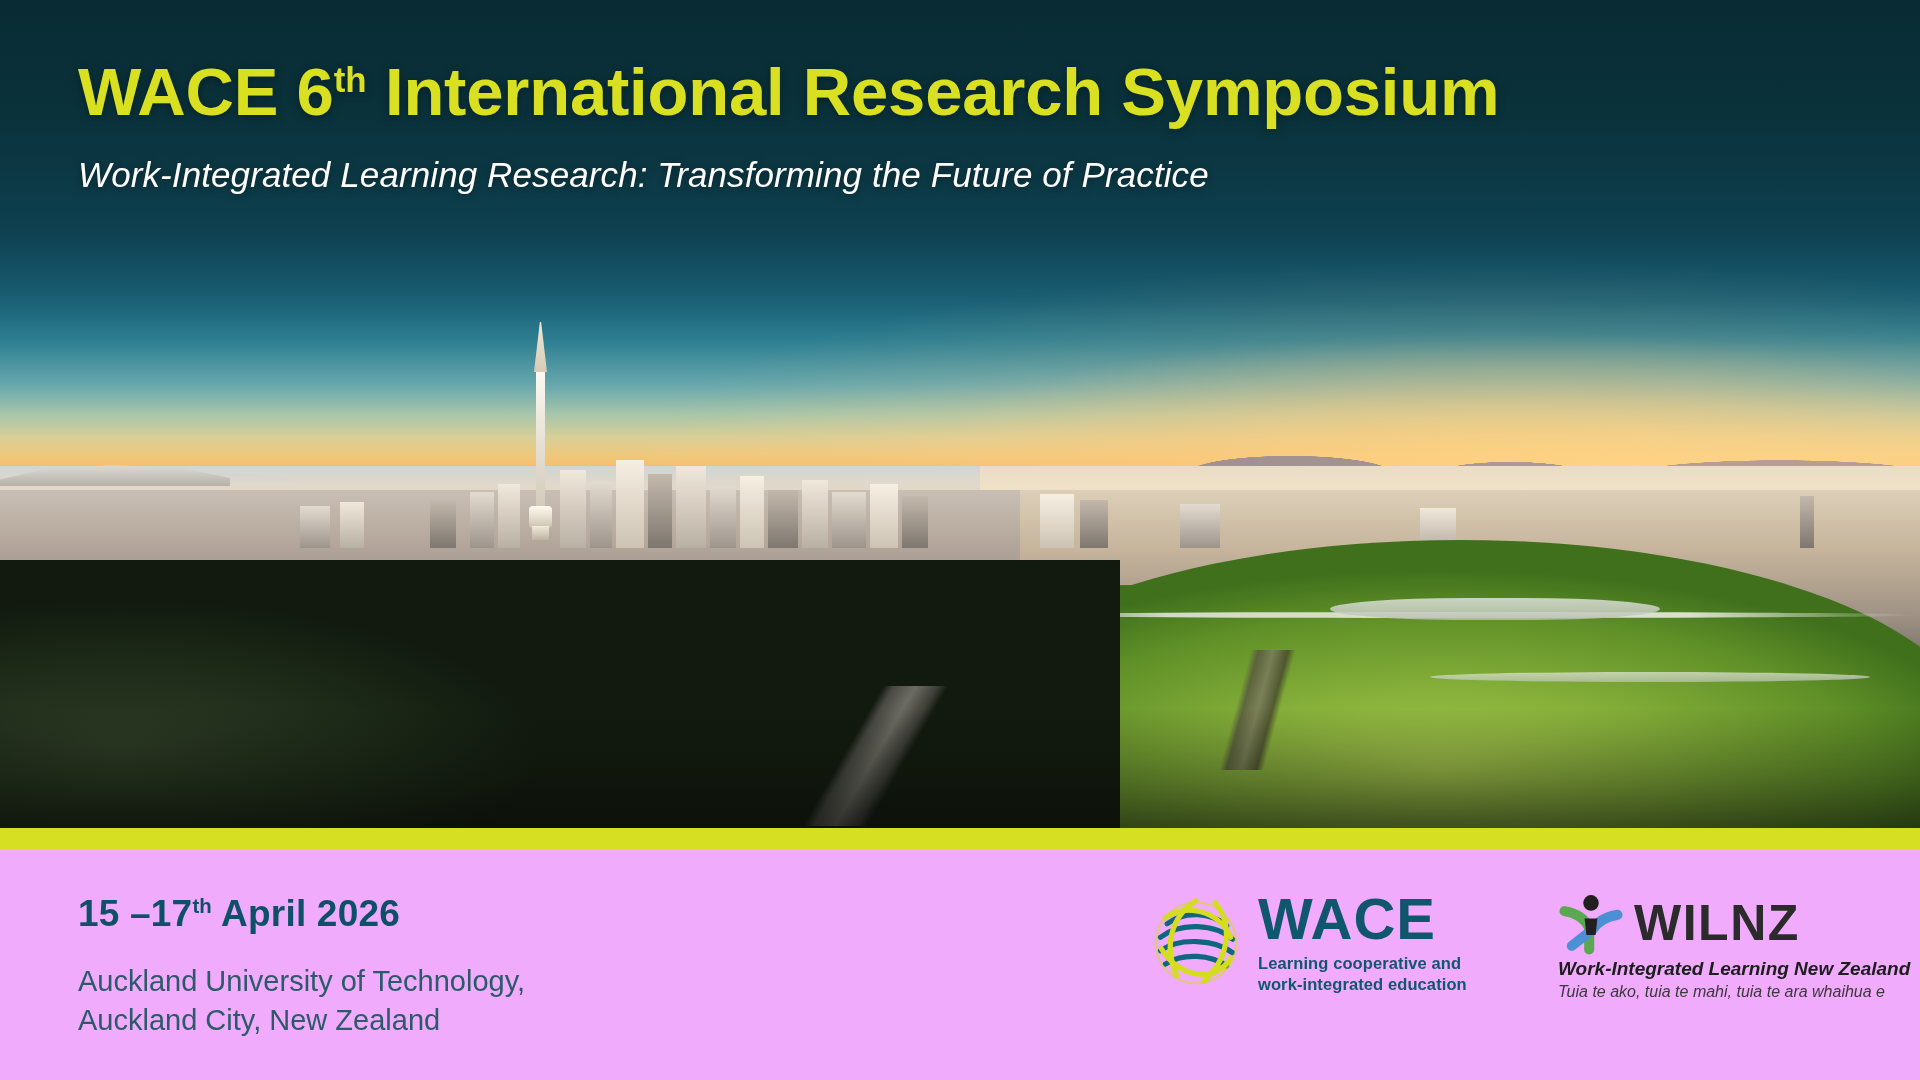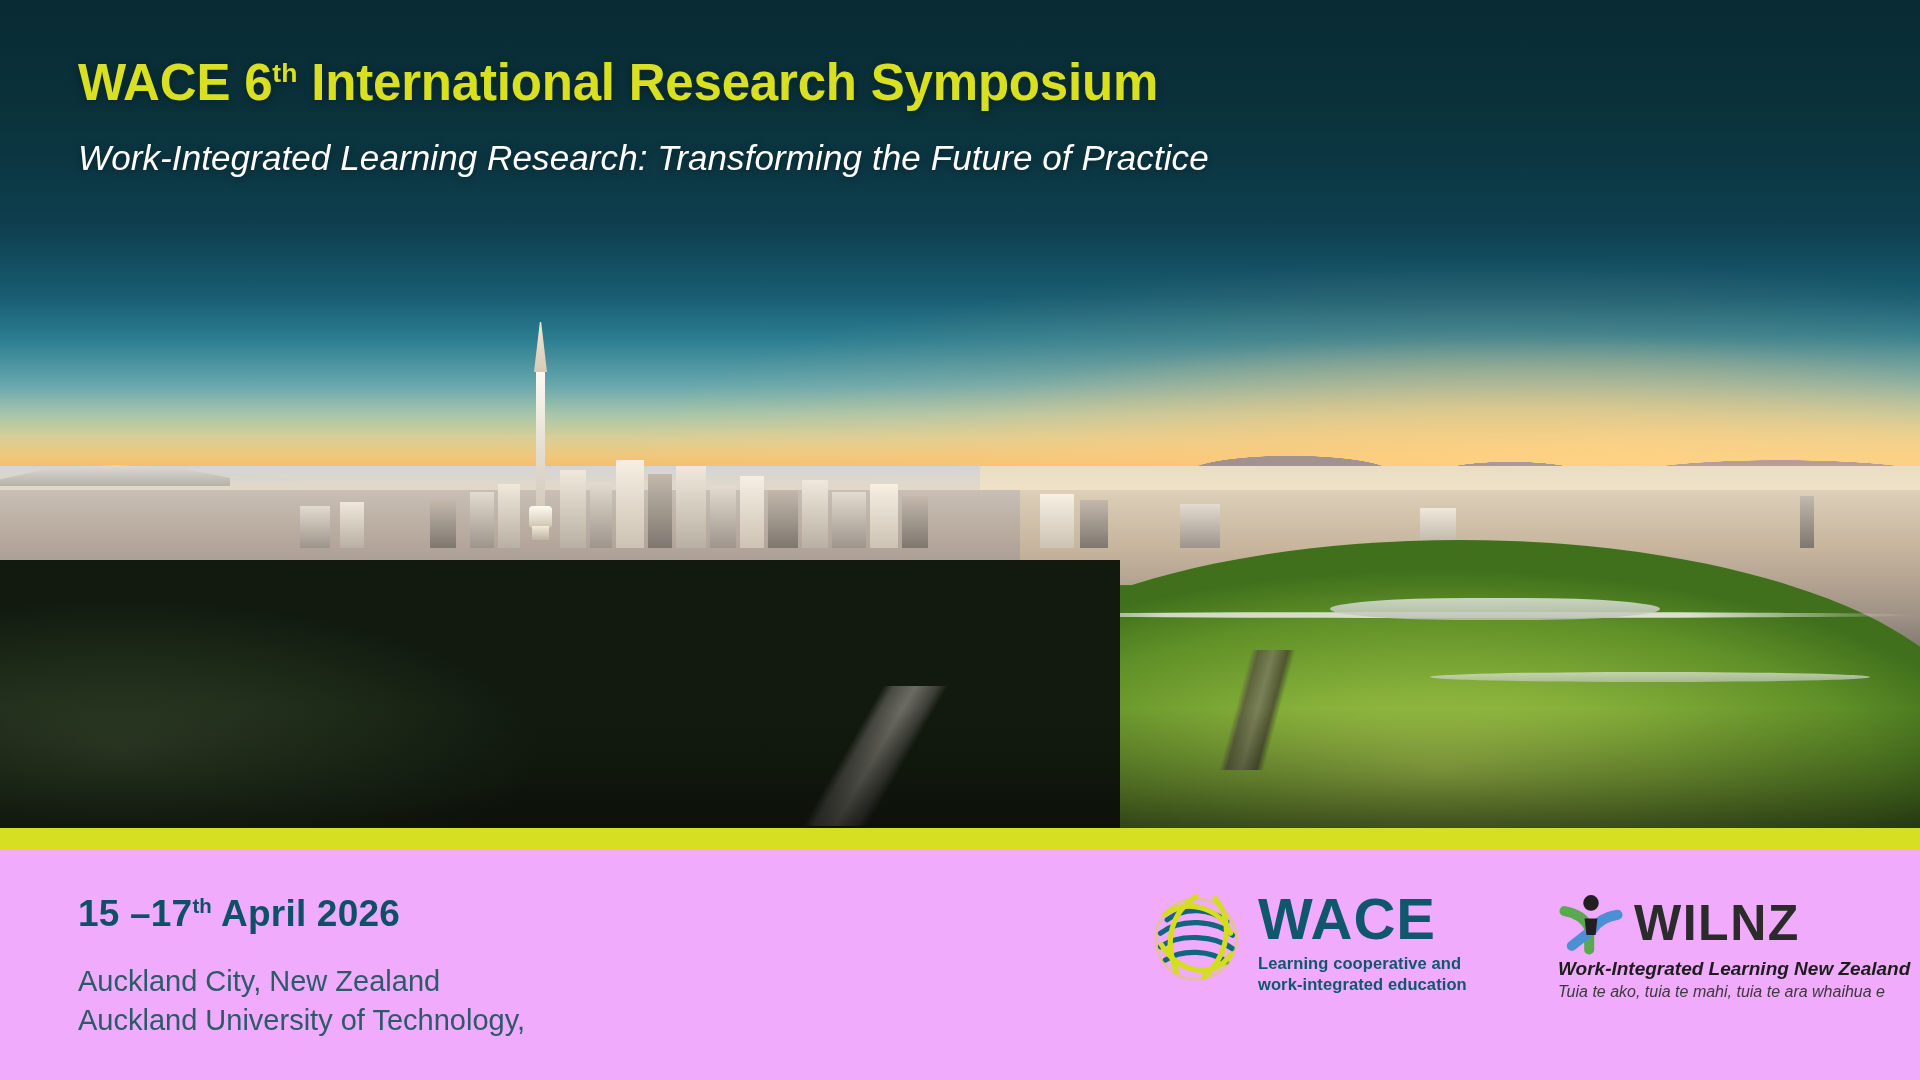--- a/index.html
+++ b/index.html
@@ -121,42 +121,42 @@
   
   .vignette { position:absolute; left:0; bottom:0; width:1920px; height:120px;
     background:linear-gradient(to bottom, rgba(10,14,8,0) 0%, rgba(10,14,8,.35) 60%, rgba(8,10,6,.6) 100%); }
 
   
   .scrim { position:absolute; left:0; top:0; width:1920px; height:300px;
     background:linear-gradient(to bottom, rgba(8,40,48,.55) 0%, rgba(8,40,48,.18) 70%, rgba(8,40,48,0) 100%); }
 
   
   .headline-wrap { position:absolute; left:78px; top:56px; z-index:6; }
-  .headline { font-size:51px; font-weight:bold; color:#d9e021; letter-spacing:-.2px;
+  .headline { font-size:67px; font-weight:bold; color:#d9e021; letter-spacing:-.2px;
     line-height:1.06; text-shadow:0 2px 10px rgba(0,0,0,.35); white-space:nowrap; }
   .headline sup { font-size:.52em; vertical-align:super; font-weight:bold; letter-spacing:0; }
   .subhead { margin-top:28px; font-size:35px; font-style:italic; color:#ffffff;
     font-weight:400; letter-spacing:.1px; text-shadow:0 2px 9px rgba(0,0,0,.4); white-space:nowrap; }
 
   
   .divider { position:absolute; top:828px; left:0; width:1920px; height:21px;
     background:#d7df23; }
 
   
   .footer { position:absolute; top:849px; left:0; width:1920px; height:231px;
     background:#f0abfc; }
 
   .date-line { position:absolute; left:78px; top:44px; font-size:37px; font-weight:bold;
     color:#0e5067; letter-spacing:.2px; white-space:nowrap; }
   .date-line sup { font-size:.55em; vertical-align:super; font-weight:bold; }
   .venue { position:absolute; left:78px; top:113px; font-size:29px; color:#2c5a68;
     line-height:1.33; font-weight:400; white-space:nowrap; }
 
   
-  .wace-logo { position:absolute; left:1148px; top:42px; display:flex; align-items:flex-start; gap:14px; }
+  .wace-logo { position:absolute; left:1148px; top:42px; display:flex; align-items:center; gap:14px; }
   .wace-globe { width:96px; height:96px; flex:0 0 96px; }
   .wace-text { display:flex; flex-direction:column; }
   .wace-word { font-size:58px; font-weight:bold; color:#10566d; letter-spacing:1px; line-height:.96; }
   .wace-tag { margin-top:6px; font-size:16.5px; color:#10566d; line-height:1.3; font-weight:600; letter-spacing:.1px; }
 
   
   .wilnz-logo { position:absolute; left:1558px; top:42px; }
   .wilnz-top { display:flex; align-items:center; gap:10px; }
   .wilnz-mark { width:66px; height:64px; flex:0 0 66px; }
   .wilnz-word { font-size:50px; font-weight:bold; color:#2b2b2b; letter-spacing:1.5px; line-height:1; }
@@ -232,22 +232,22 @@
     </div>
   </div>
 
   <div class="divider"></div>
 
   <div class="footer">
 
     <div class="date-line"><span>15 –17</span><sup>th</sup><span> April 2026</span></div>
 
     <div class="venue">
+      <div>Auckland University of Technology,</div>
       <div>Auckland City, New Zealand</div>
-      <div>Auckland University of Technology,</div>
     </div>
 
     <div class="wace-logo">
       <svg class="wace-globe" viewBox="0 0 100 100">
         <g fill="none" stroke-linecap="round">
 
           <g stroke="#10667f" stroke-width="5.4">
             <path d="M20 30 C38 16, 66 18, 82 32"></path>
             <path d="M13 44 C34 28, 70 30, 88 46"></path>
             <path d="M13 58 C32 44, 70 46, 88 60"></path>

